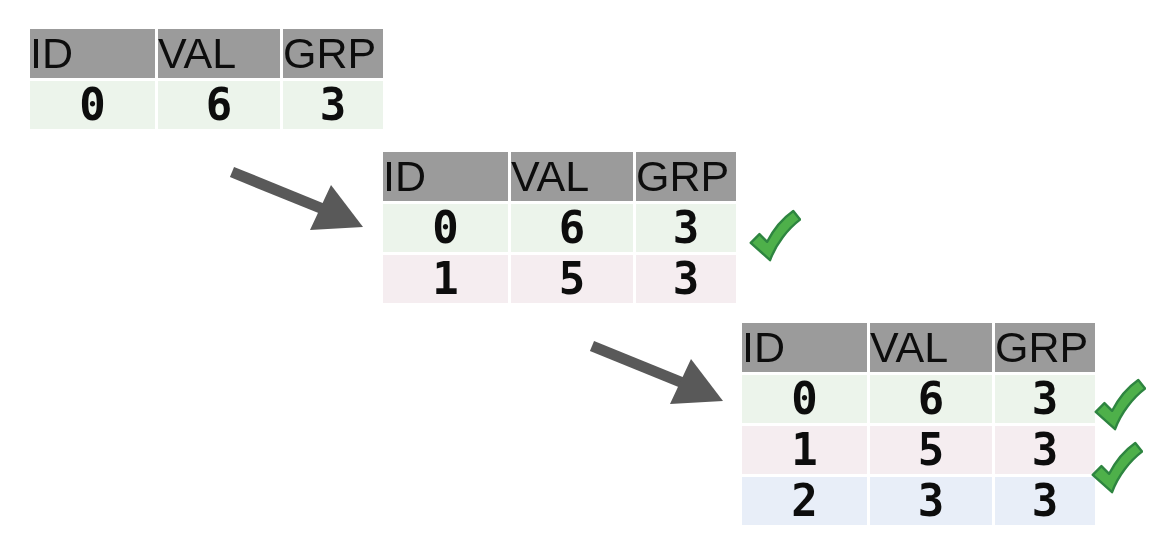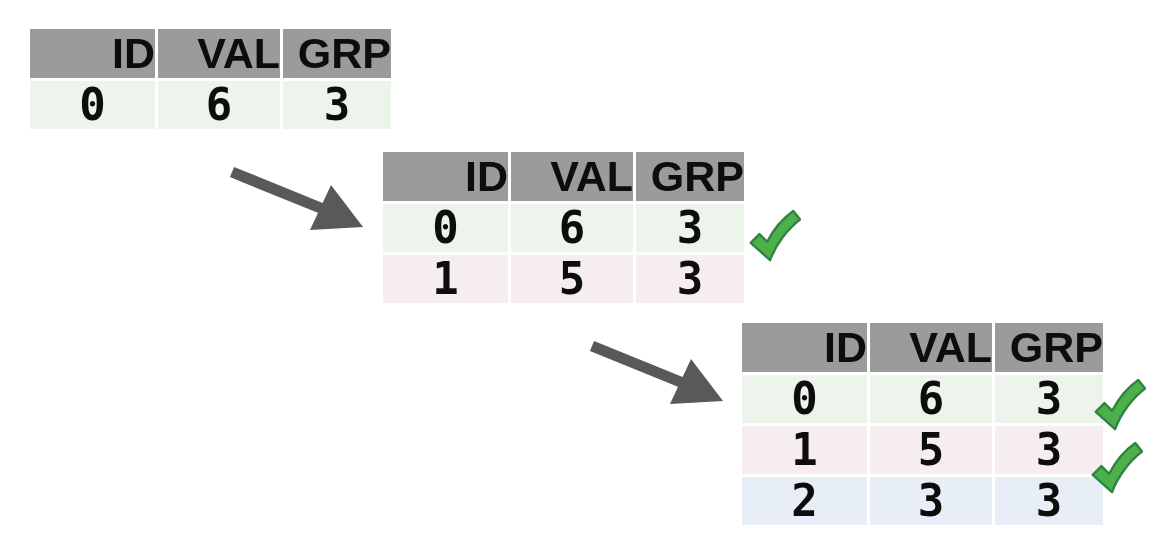--- a/index.html
+++ b/index.html
@@ -5,29 +5,29 @@
   html,body{margin:0;padding:0;}
   body{
     width:1164px;height:558px;position:relative;background:#ffffff;overflow:hidden;
     font-family:"Liberation Sans",sans-serif;
   }
   table.stage{
     position:absolute;border-collapse:separate;border-spacing:3px;table-layout:fixed;
   }
   table.stage th{
     background:#9b9b9b;color:#0d0d0d;height:49px;padding:0;
-    font-family:"Liberation Sans",sans-serif;font-weight:bold;font-size:43px;
-    text-align:right;vertical-align:middle;line-height:49px;
+    font-family:"Liberation Sans",sans-serif;font-weight:normal;font-size:43px;
+    text-align:left;vertical-align:middle;line-height:49px;
   }
   table.stage td{
     color:#0d0d0d;height:48px;padding:0;
     font-family:"DejaVu Sans Mono",monospace;font-weight:bold;font-size:44px;
     text-align:center;vertical-align:middle;line-height:48px;
   }
-  .c-id{width:125px}.c-val{width:122px}.c-grp{width:108px}
+  .c-id{width:125px}.c-val{width:122px}.c-grp{width:100px}
   tr.r0 td{background:#ecf4eb}
   tr.r1 td{background:#f5edf0}
   tr.r2 td{background:#e8eef8}
   .s1{left:27px;top:26px}
   .s2{left:380px;top:149px}
   .s3{left:739px;top:320px}
   .arrow{position:absolute;width:140px;height:70px}
   .a1{left:226px;top:164px}
   .a2{left:586px;top:338px}
   .arrow svg{display:block;width:100%;height:100%}

